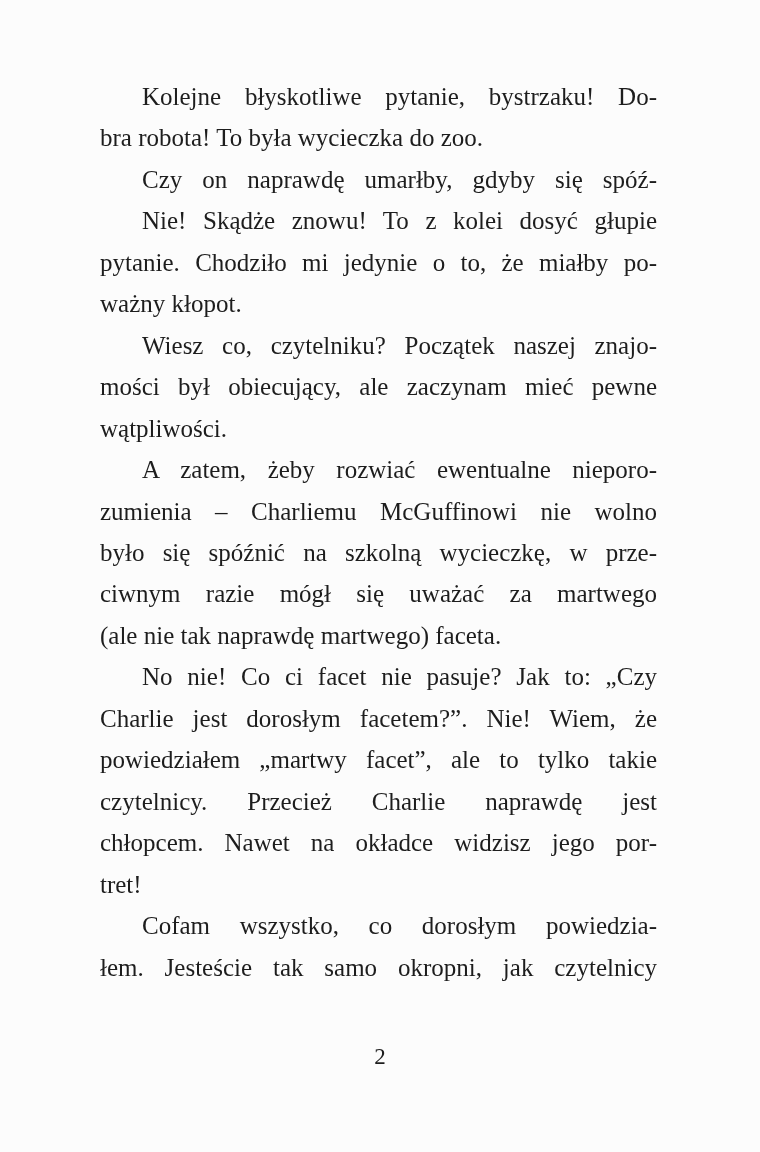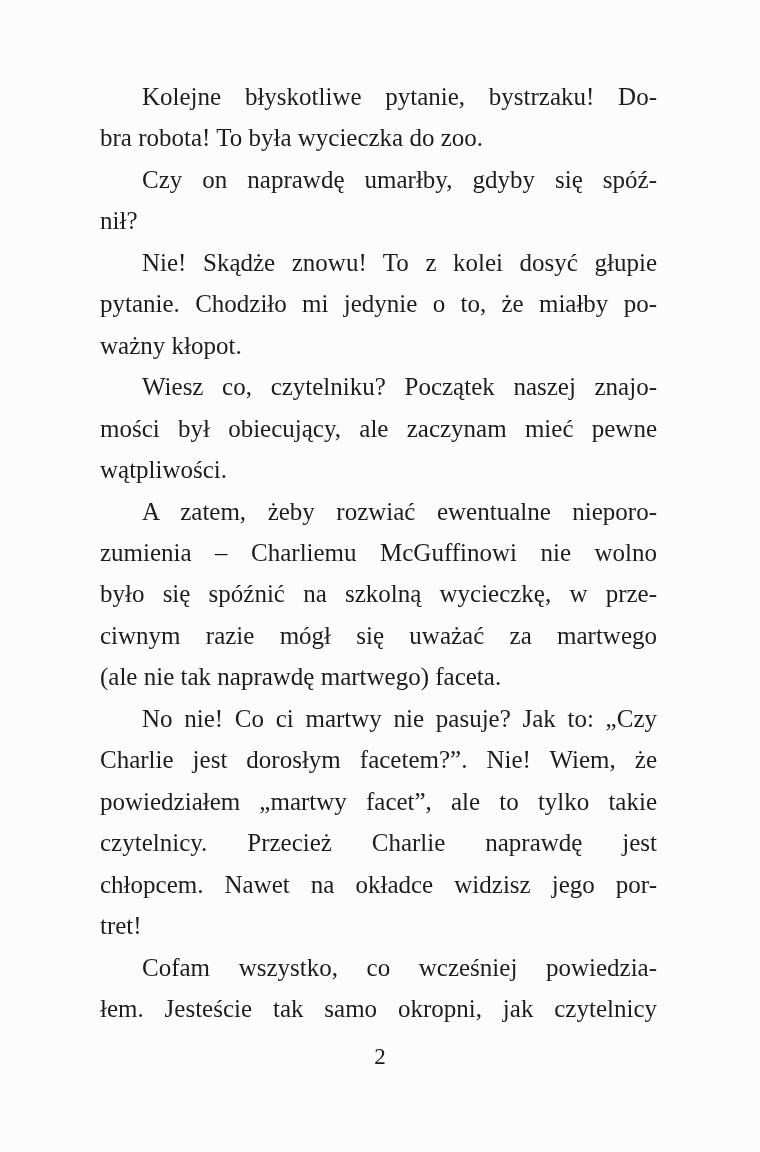--- a/index.html
+++ b/index.html
@@ -47,35 +47,34 @@
   }
 </style>
 </head>
 <body style="background: rgb(252, 252, 252); color: rgb(29, 29, 29);">
 
 <div class="page">
   <div class="text-block">
       <div class="line first">Kolejne błyskotliwe pytanie, bystrzaku! Do-</div>
       <div class="line endline">bra robota! To była wycieczka do zoo.</div>
       <div class="line first">Czy on naprawdę umarłby, gdyby się spóź-</div>
-      <div class="line endline">nił?</div>
       <div class="line first">Nie! Skądże znowu! To z kolei dosyć głupie</div>
       <div class="line">pytanie. Chodziło mi jedynie o to, że miałby po-</div>
       <div class="line endline">ważny kłopot.</div>
       <div class="line first">Wiesz co, czytelniku? Początek naszej znajo-</div>
       <div class="line">mości był obiecujący, ale zaczynam mieć pewne</div>
       <div class="line endline">wątpliwości.</div>
       <div class="line first">A zatem, żeby rozwiać ewentualne nieporo-</div>
       <div class="line">zumienia – Charliemu McGuffinowi nie wolno</div>
       <div class="line">było się spóźnić na szkolną wycieczkę, w prze-</div>
       <div class="line">ciwnym razie mógł się uważać za martwego</div>
       <div class="line endline">(ale nie tak naprawdę martwego) faceta.</div>
-      <div class="line first">No nie! Co ci martwy nie pasuje? Jak to: „Czy</div>
+      <div class="line first">No nie! Co ci facet nie pasuje? Jak to: „Czy</div>
       <div class="line">Charlie jest dorosłym facetem?”. Nie! Wiem, że</div>
       <div class="line">powiedziałem „martwy facet”, ale to tylko takie</div>
       <div class="line">czytelnicy. Przecież Charlie naprawdę jest</div>
       <div class="line">chłopcem. Nawet na okładce widzisz jego por-</div>
       <div class="line endline">tret!</div>
-      <div class="line first">Cofam wszystko, co wcześniej powiedzia-</div>
+      <div class="line first">Cofam wszystko, co dorosłym powiedzia-</div>
       <div class="line">łem. Jesteście tak samo okropni, jak czytelnicy</div>
     </div>
   <div class="page-number">2</div>
 </div>
 
 </body></html>

